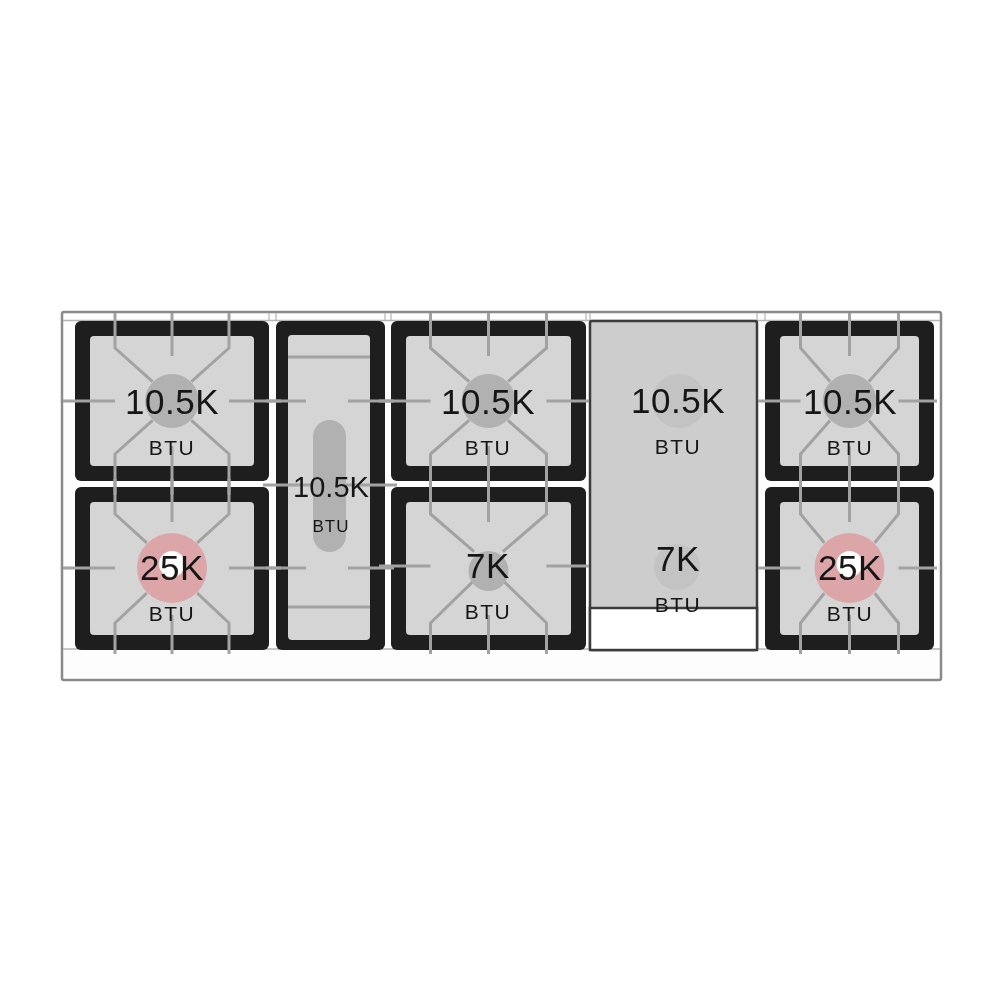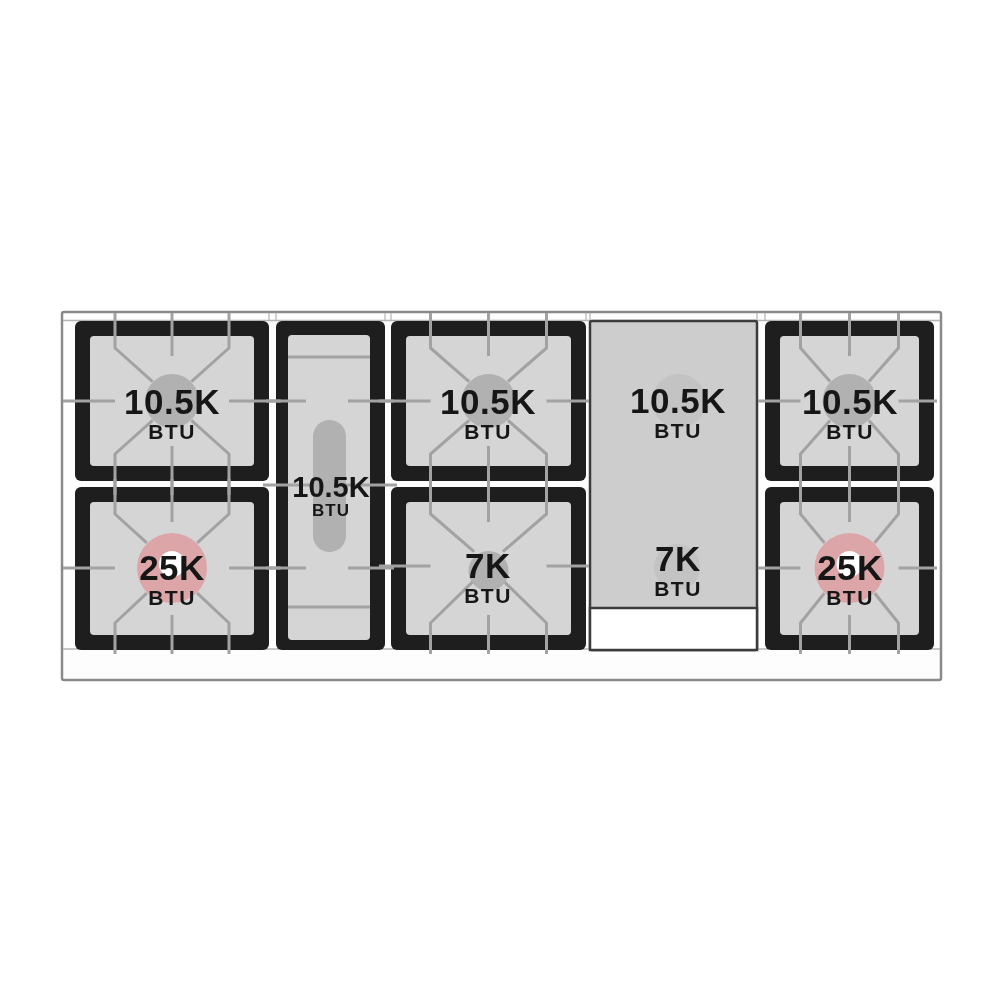--- a/index.html
+++ b/index.html
@@ -2,33 +2,32 @@
 <html><head>
 <meta charset="utf-8">
 <style>
   html,body{margin:0;padding:0;background:#ffffff;}
   .stage{
     position:relative;
     width:1000px;height:868px;
     background:#ffffff;
     font-family:"Liberation Sans", sans-serif;
     overflow:hidden;
-    font-weight:bold;
   }
   #art{position:absolute;left:0;top:0;}
   .blabel{
     position:absolute;
     transform:translateX(-50%);
     text-align:center;
     color:#161616;
     white-space:nowrap;
     z-index:5;
   }
   .blabel .val{font-size:35px;line-height:34px;letter-spacing:.5px;}
-  .blabel .unit{font-size:21px;line-height:24px;letter-spacing:1.5px;margin-top:1px;}
+  .blabel .unit{font-size:21px;line-height:24px;letter-spacing:1.5px;margin-top:17px;}
   .blabel.sm .val{font-size:29px;line-height:28px;letter-spacing:0;}
   .blabel.sm .unit{font-size:17px;line-height:18px;letter-spacing:1px;}
 </style>
 </head>
 <body>
 
 <div class="stage">
 
   <svg id="art" width="1000" height="1000" viewBox="0 0 1000 1000">
       <g>

